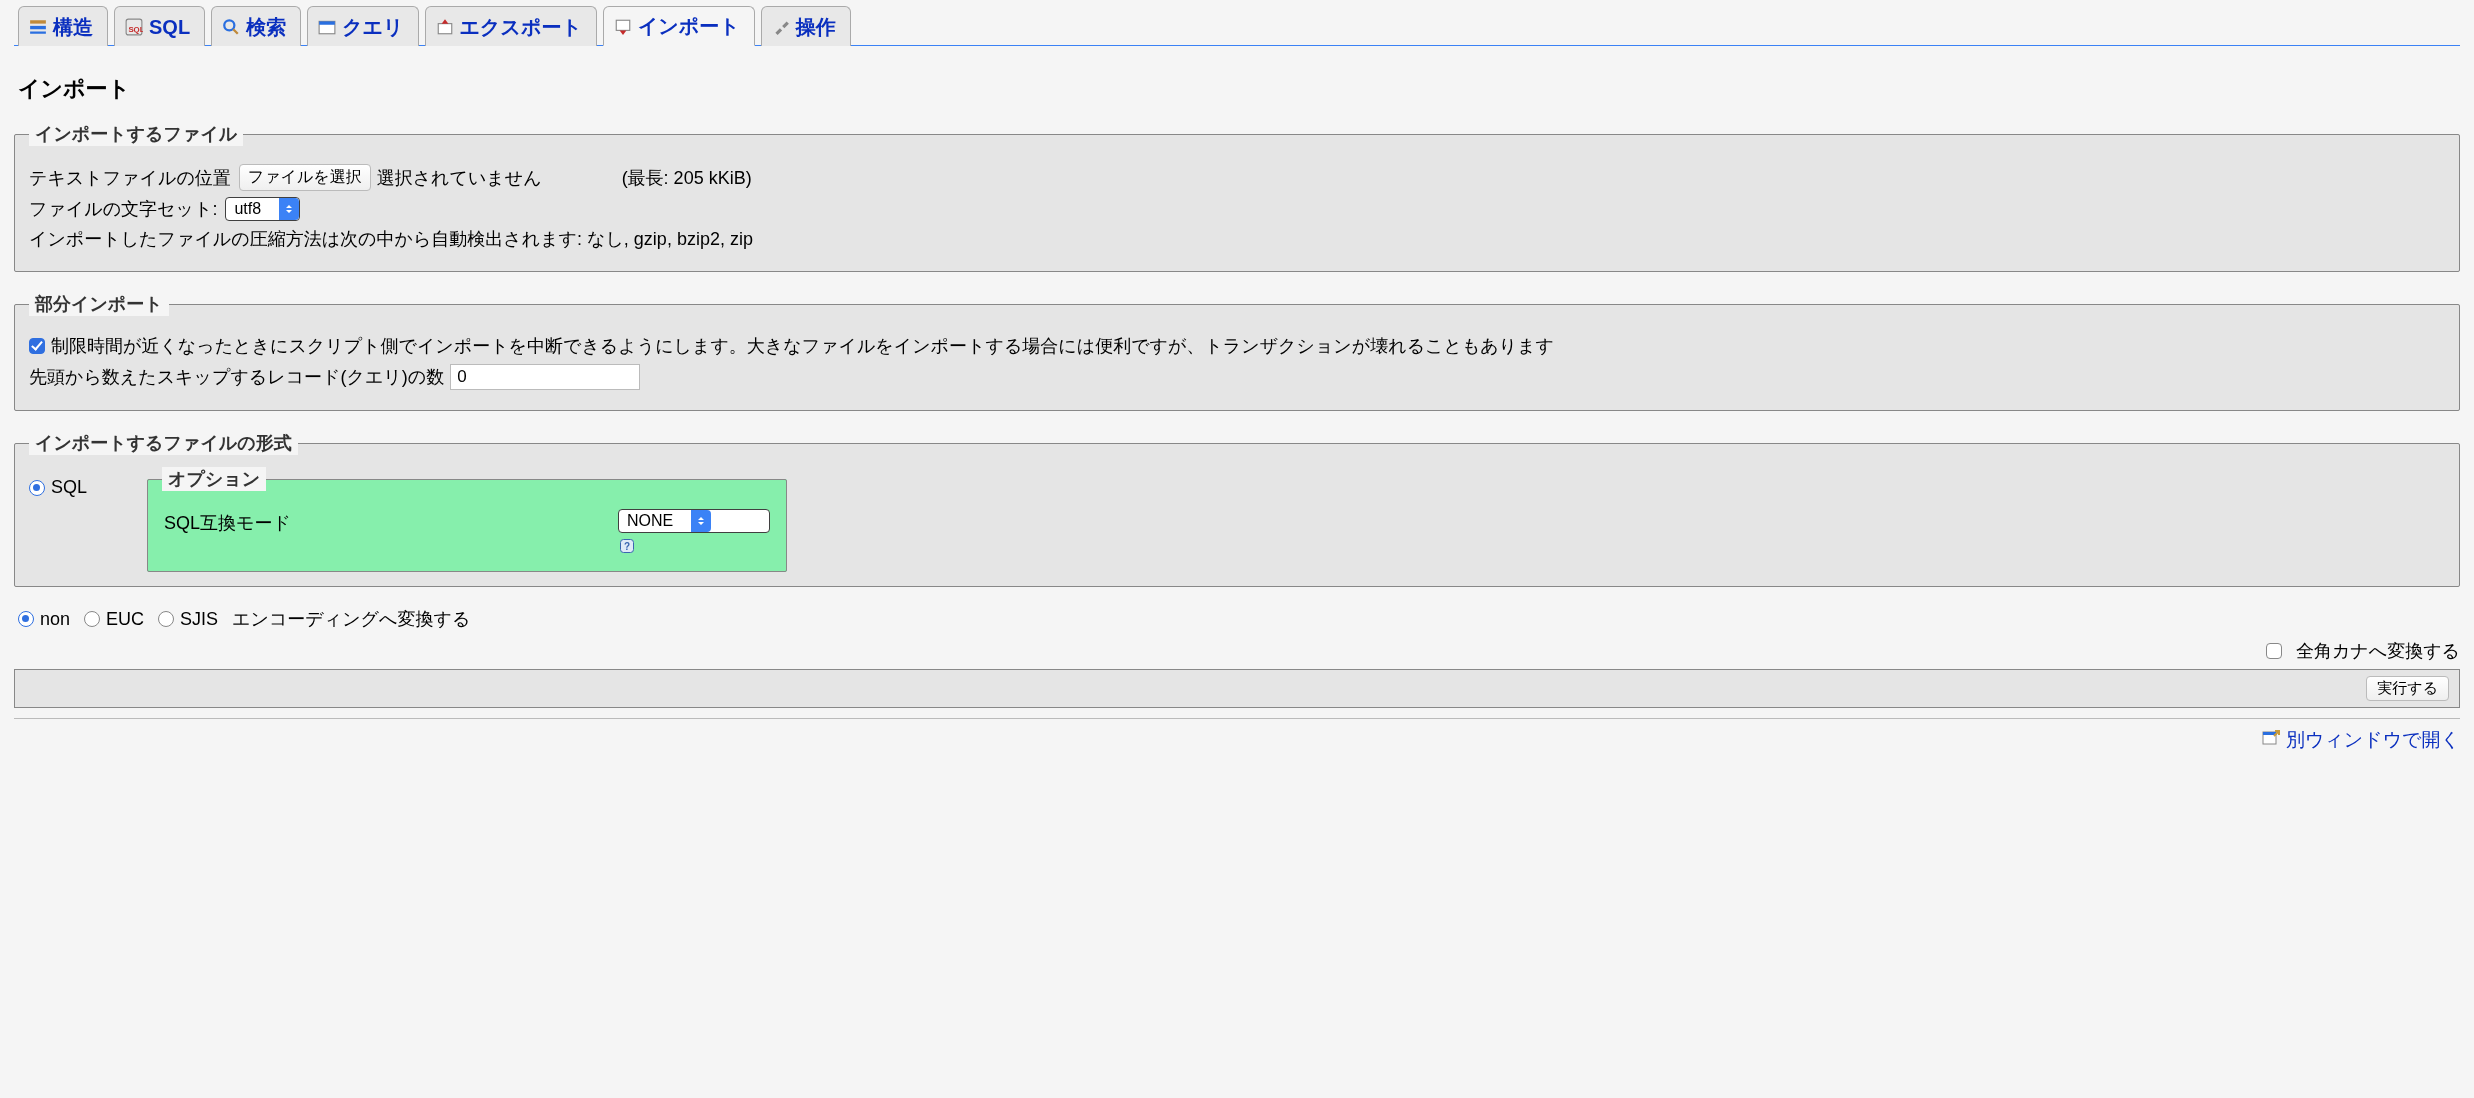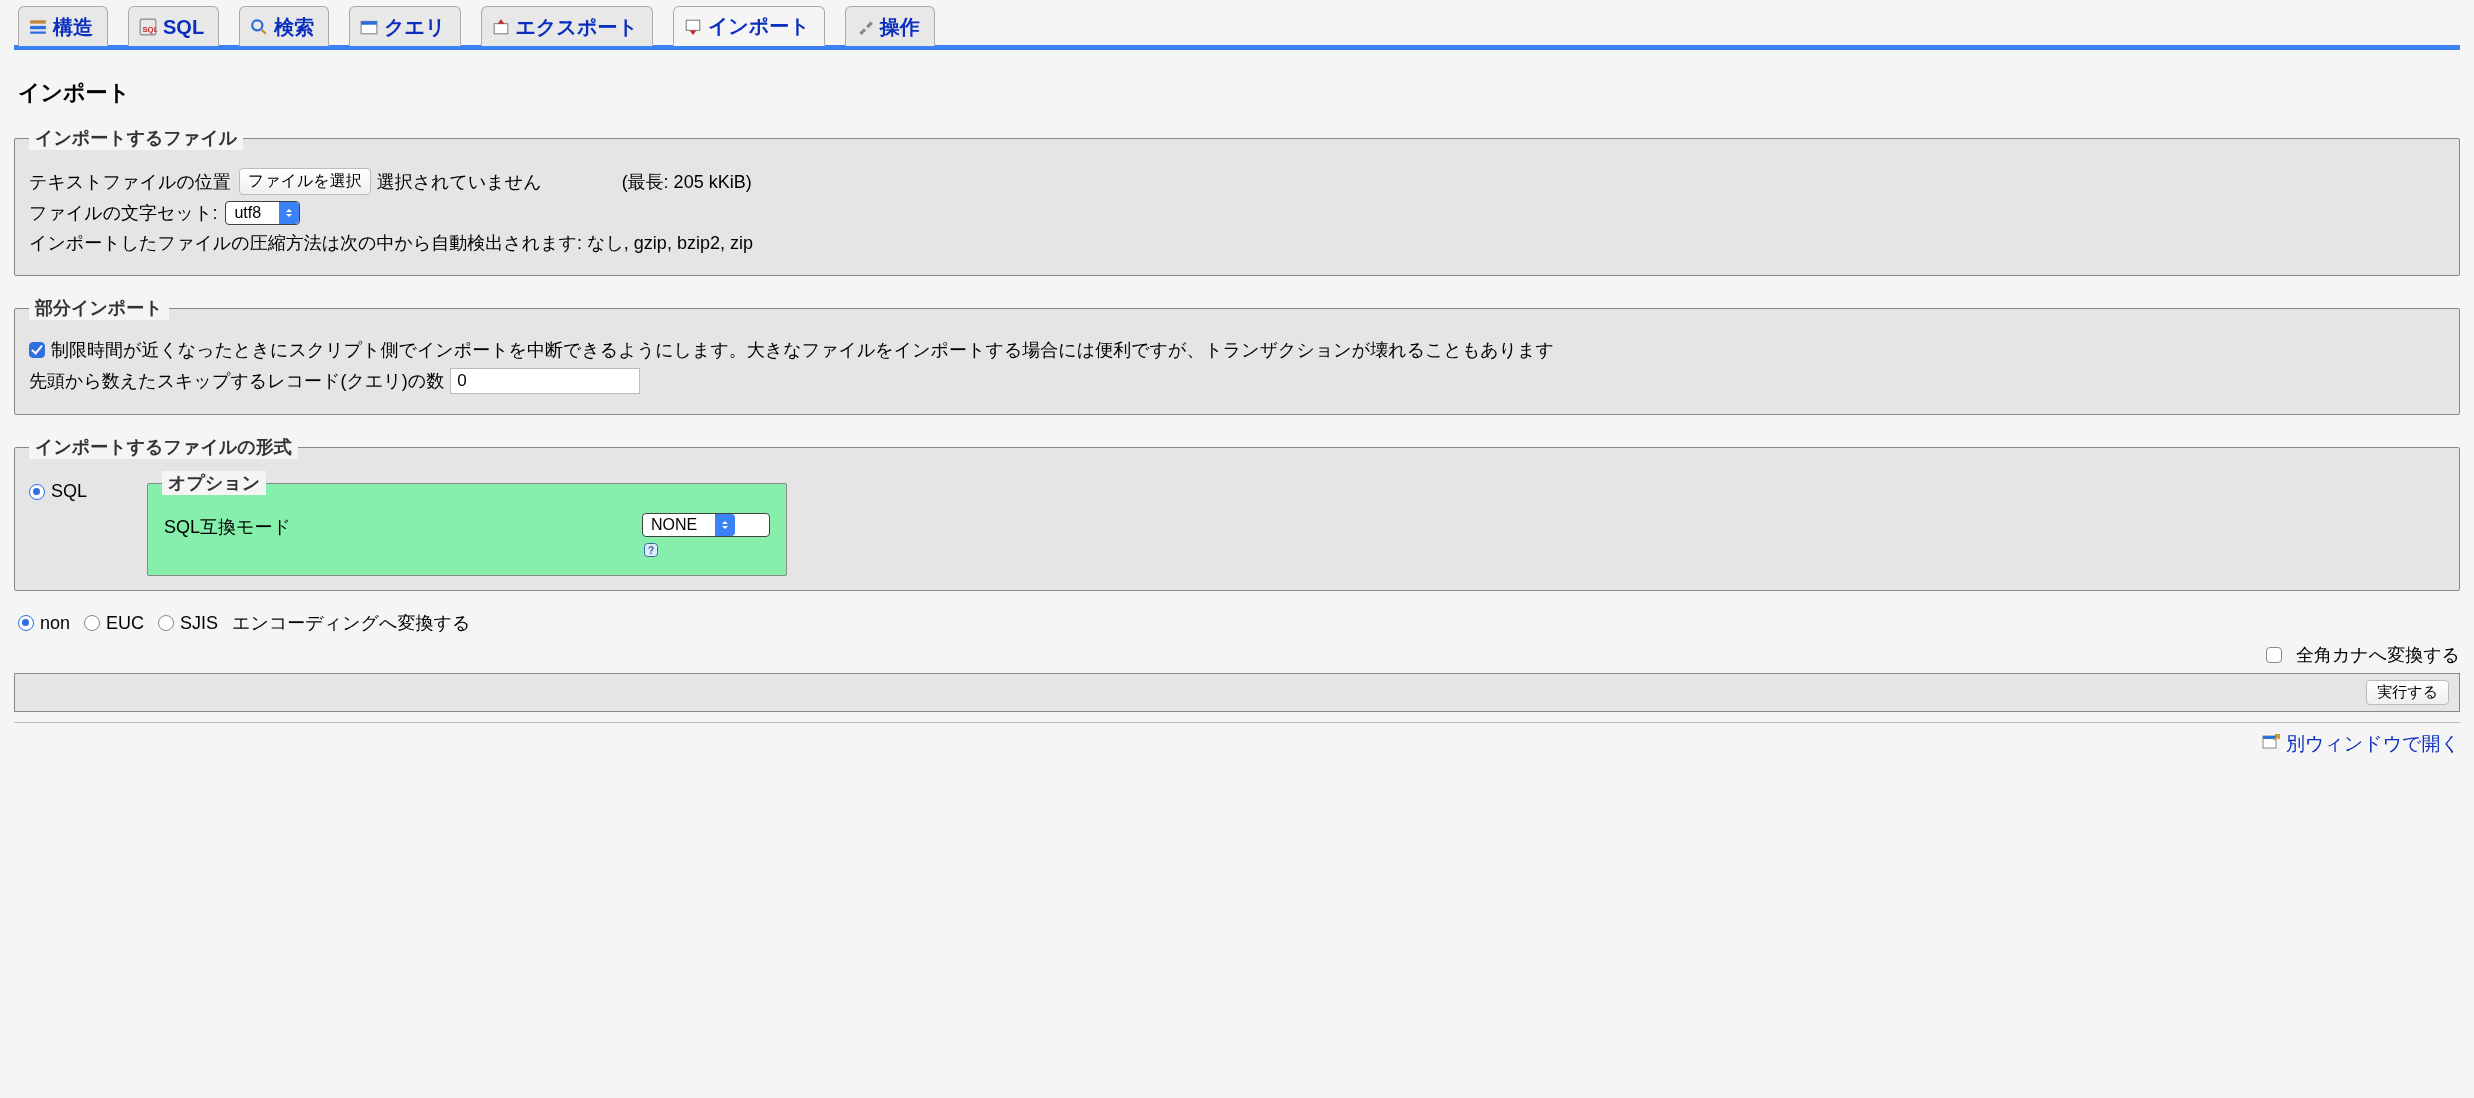--- a/index.html
+++ b/index.html
@@ -11,22 +11,22 @@
     body {
       background: #f5f5f5;
       padding: 6px 14px 12px 14px;
       font-size: 18px;
       color: #000;
     }
 
     
     .tabs {
       display: flex;
-      gap: 20px;
-      border-bottom: 5px solid #3b82f6;
+      gap: 6px;
+      border-bottom: 1px solid #3b82f6;
       padding-left: 4px;
     }
     .tab {
       display: inline-flex;
       align-items: center;
       gap: 6px;
       padding: 6px 14px 5px 10px;
       background: #e8e8e8;
       border: 1px solid #aaa;
       border-bottom: none;
@@ -349,21 +349,21 @@
   <div class="format-row">
     <div class="format-radio">
       <span class="rad checked"></span>
       <span>SQL</span>
     </div>
     <fieldset class="inner">
       <legend>オプション</legend>
       <div class="opt-row">
         <span class="opt-label">SQL互換モード</span>
         <div class="opt-right">
-          <span class="select" style="width:128px;">
+          <span class="select" style="width:152px;">
             <span class="value">NONE</span>
             <span class="arrow">
               <svg viewBox="0 0 10 10">
                   <path d="M2 4 L5 1 L8 4 Z M2 6 L5 9 L8 6 Z"></path>
                 </svg>
             </span>
           </span>
           <span class="help-icon">
             <svg viewBox="0 0 14 14">
                 <rect x="0.5" y="0.5" width="13" height="13" rx="3" fill="#dfeaf7" stroke="#3a66b0"></rect>

